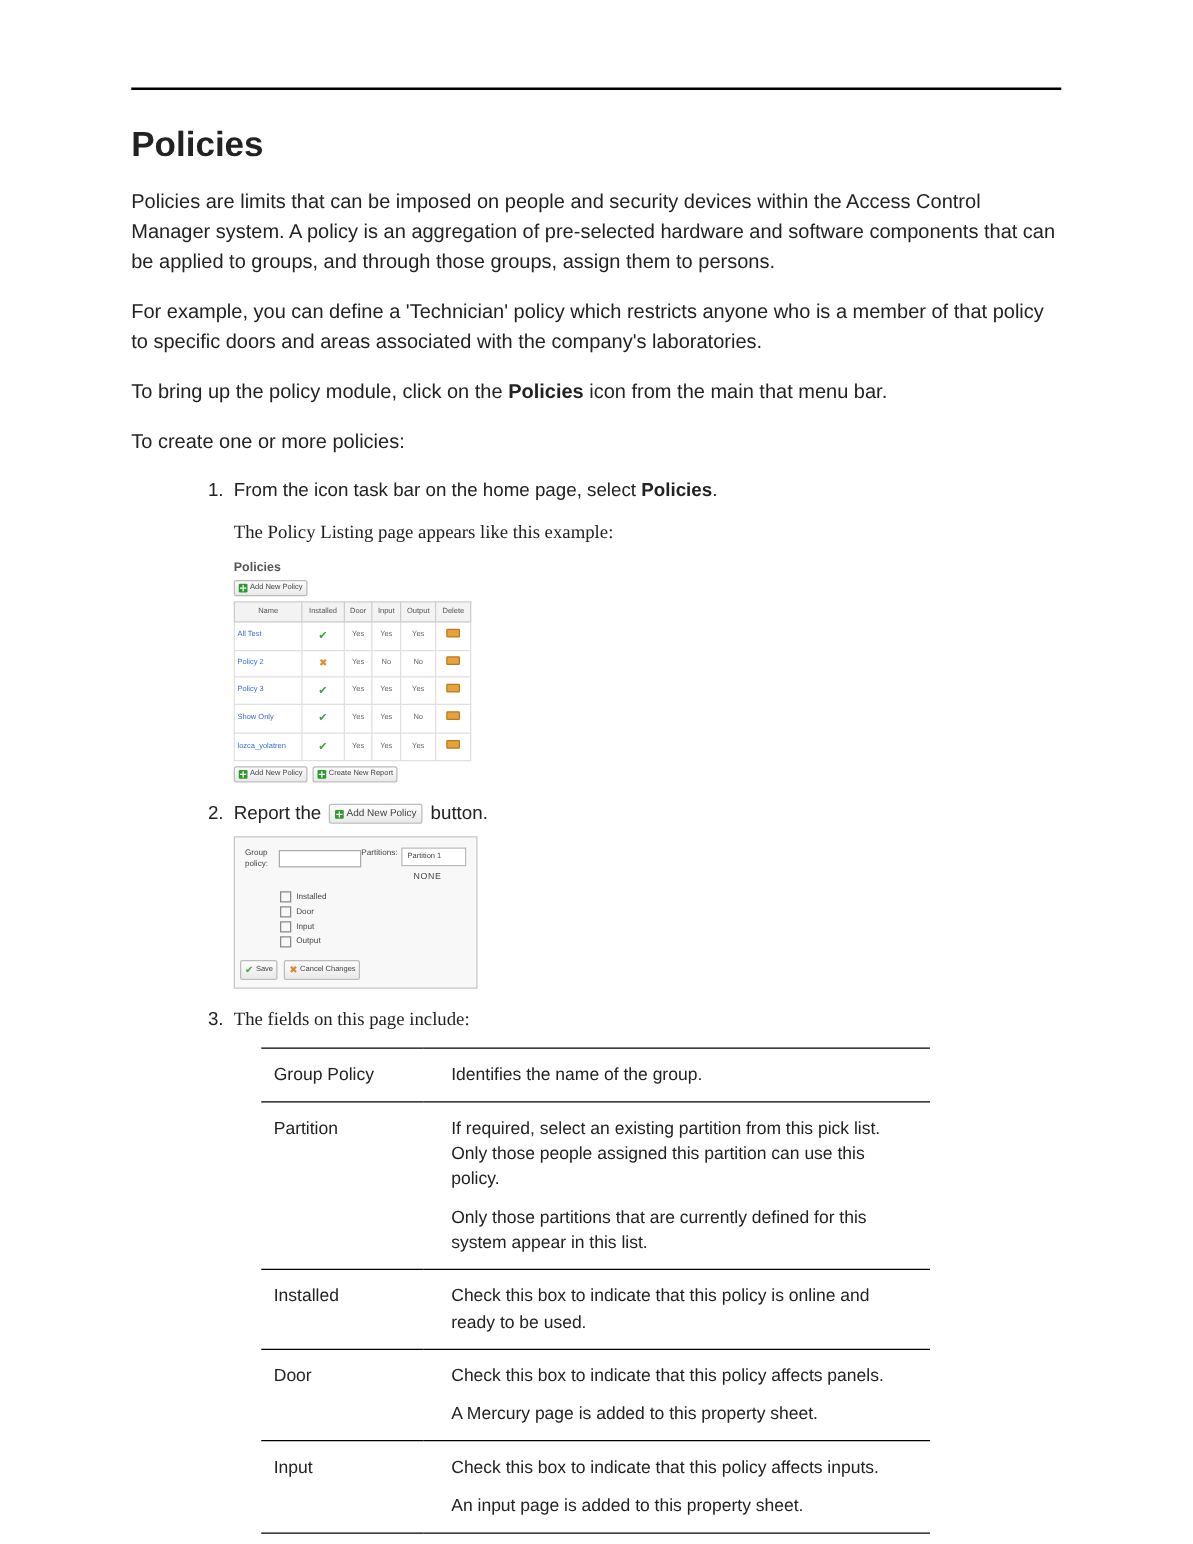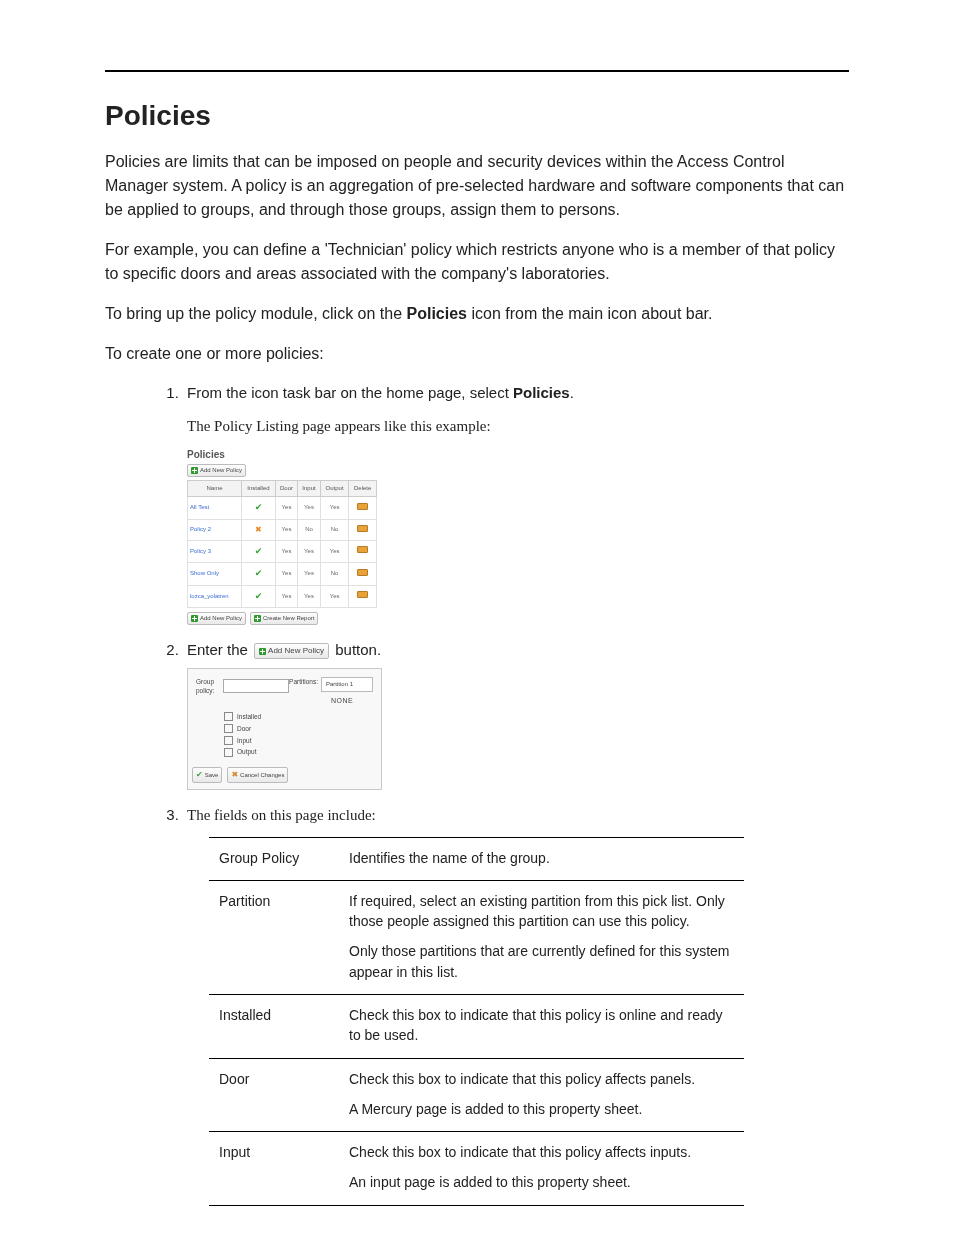--- a/index.html
+++ b/index.html
@@ -207,36 +207,36 @@
     vertical-align: top;
     line-height: 1.45;
   }
   .fields-table tr:last-child td {
     border-bottom: 1px solid #000;
   }
   .fields-table td:first-child {
     width: 110px;
     font-weight: 400;
   }
-  .field-para { margin: 0 0 10px 0; }
+  .field-para { margin: 0 0 10px 12px; }
   .field-para:last-child { margin-bottom: 0; }
 </style>
 </head>
 <body>
 
 <div class="page">
   <div class="hr-top"></div>
 
   <h1>Policies</h1>
 
   <p>Policies are limits that can be imposed on people and security devices within the Access Control Manager system. A policy is an aggregation of pre-selected hardware and software components that can be applied to groups, and through those groups, assign them to persons.</p>
   <p>For example, you can define a 'Technician' policy which restricts anyone who is a member of that policy to specific doors and areas associated with the company's laboratories.</p>
 
   <p>
-    <span>To bring up the policy module, click on the </span><span class="bold">Policies</span><span> icon from the main icon about bar.</span>
+    <span>To bring up the policy module, click on the </span><span class="bold">Policies</span><span> icon from the main that menu bar.</span>
   </p>
 
   <p>To create one or more policies:</p>
 
   <ol>
 
     <li>
       <span>From the icon task bar on the home page, select </span><span class="bold">Policies</span><span>.</span>
       <div class="indent">The Policy Listing page appears like this example:</div>
 
@@ -308,21 +308,21 @@
           </span>
           <span class="mini-btn">
             <span class="plus-icon"></span>
             <span>Create New Report</span>
           </span>
         </div>
       </div>
     </li>
 
     <li>
-      <span>Enter the  </span>
+      <span>Report the  </span>
       <span class="inline-btn">
         <span class="plus-icon"></span>
         <span>Add New Policy</span>
       </span>
       <span>  button.</span>
 
       
       <div class="shot2">
         <div class="shot2-row">
           <div style="display:flex;gap:4px;align-items:center;">

